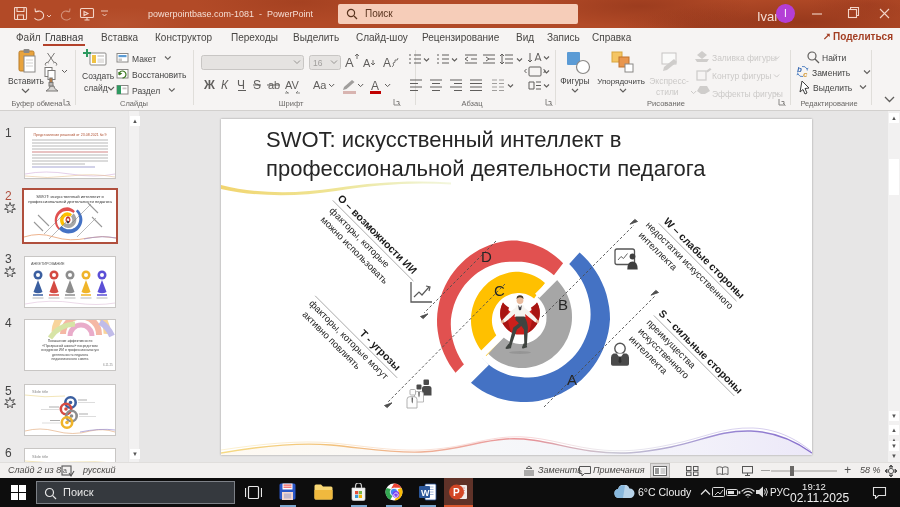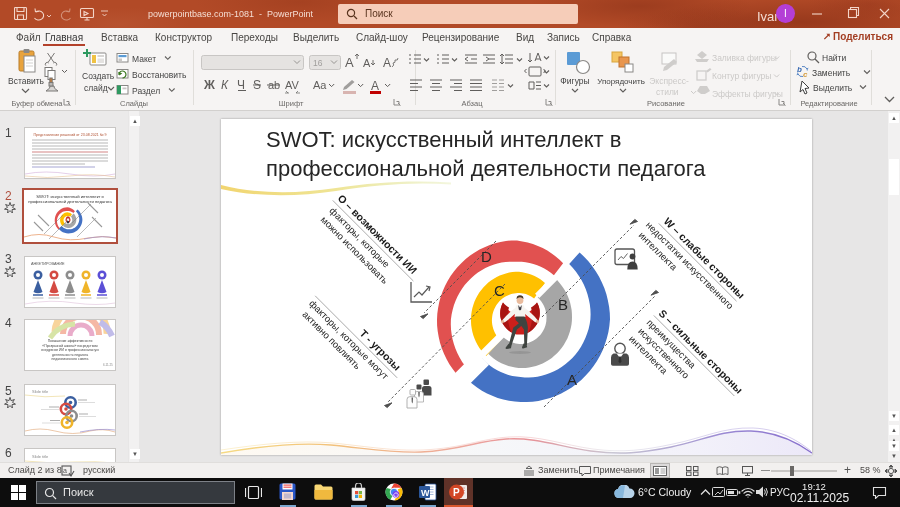--- a/index.html
+++ b/index.html
@@ -25,21 +25,21 @@
 .tnum{position:absolute;left:5px;font-size:12px;color:#444;}
 #vscroll{position:absolute;left:129px;top:0;width:10px;height:351px;background:#f2f1f1;}
 
 #slide{position:absolute;left:221px;top:8px;width:591px;height:336px;background:#fff;box-shadow:0 0 2px rgba(0,0,0,.35);}
 #stitle{position:absolute;left:45px;top:6px;width:520px;font-size:22px;line-height:29px;color:#262626;letter-spacing:0px;}
 
 #rscroll{position:absolute;left:888px;top:0;width:12px;height:351px;background:#f2f1f1;}
 .sbtn{position:absolute;left:1px;width:10px;height:10px;background:#fff;color:#555;font-size:6px;text-align:center;line-height:10px;}
 
 #status{position:absolute;left:0;top:462px;width:900px;height:16px;background:#f2f0ef;font-size:9px;color:#4a4846;border-top:1px solid #e0dedc;}
-#status div{position:absolute;top:2px;}
+#status div{position:absolute;top:2px;font-style:italic;}
 
 #taskbar{position:absolute;left:0;top:478px;width:900px;height:29px;background:#0d0d0d;}
 #tsearch{position:absolute;left:36px;top:3px;width:199px;height:23px;background:#35393e;border:1px solid #7d8187;color:#ddd;}
 #tsearch span{position:absolute;left:26px;top:4px;font-size:11px;color:#e8e8e8;}
 #tray{position:absolute;left:0;top:0;width:900px;height:29px;color:#eee;font-size:10px;}
 </style></head>
 <body>
 
 <div id="titlebar">
   <div class="abs" style="left:0;top:0;width:900px;height:28px;background:

